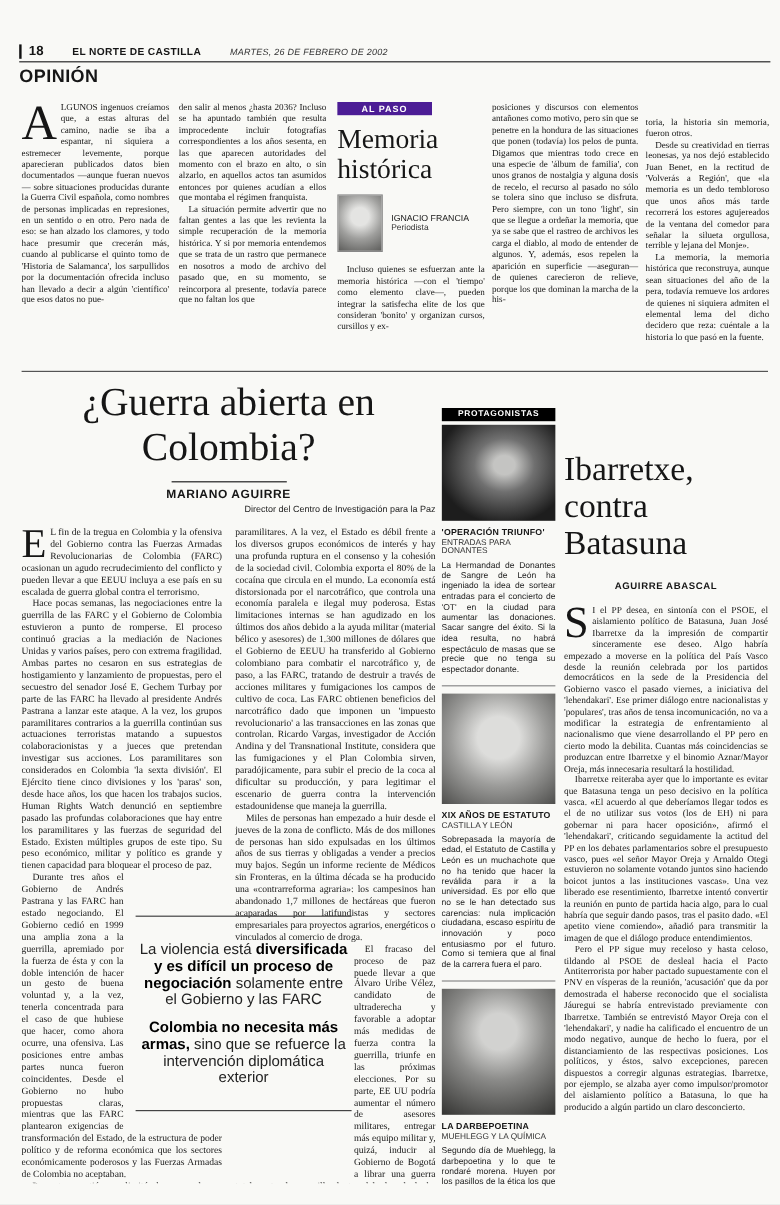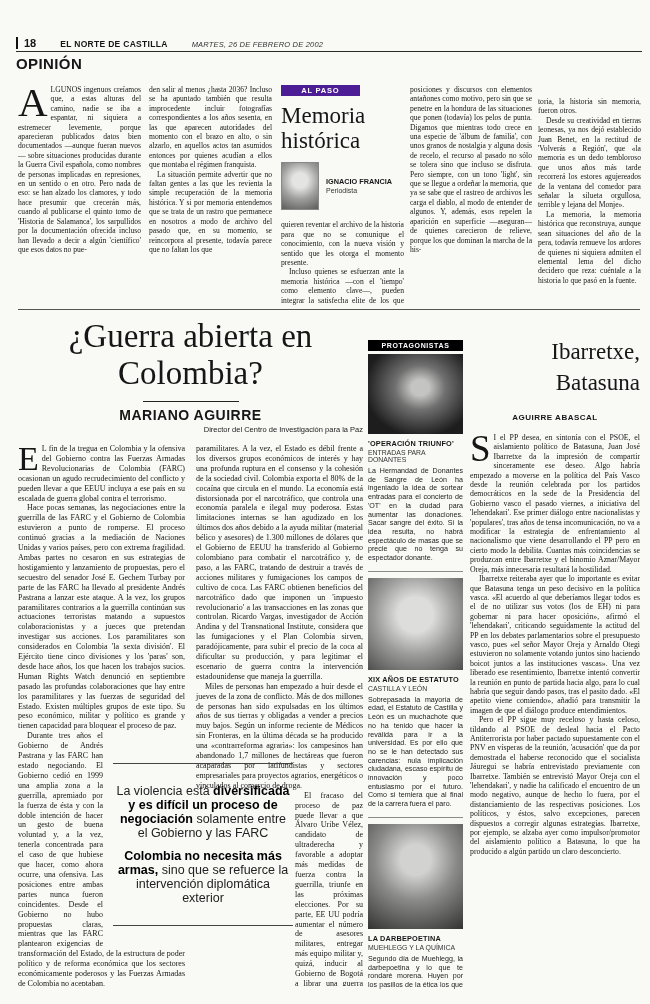--- a/index.html
+++ b/index.html
@@ -22,30 +22,30 @@
   .tcol p.nofirst{text-indent:0;}
   .dropcap-a{float:left;font-size:41px;line-height:33px;padding:1px 3px 0 0;font-weight:400;}
   .alpaso-kicker{background:#4c1d95;color:#fff;font-family:"Liberation Sans",sans-serif;
                  font-weight:bold;font-size:7.5px;letter-spacing:.8px;text-align:center;
                  width:64%;padding:1px 0;}
   .alpaso-title{font-size:23px;line-height:25px;margin-top:7px;text-align:left;}
   .alpaso-authorrow{display:flex;align-items:center;gap:7px;margin-top:9px;}
   .alpaso-photo{width:36px;height:46px;flex:0 0 auto;
       background:radial-gradient(circle at 50% 38%,#e4e4e2 0 22%,#9f9f9d 55%,#5c5c5a 100%);
       border:1px solid #888;}
-  .alpaso-author{font-family:"Liberation Sans",sans-serif;font-weight:bold;font-size:7.3px;line-height:9px;}
+  .alpaso-author{font-family:"Liberation Sans",sans-serif;font-weight:normal;font-size:7.3px;line-height:9px;}
   .alpaso-role{font-family:"Liberation Sans",sans-serif;font-size:7px;color:#333;}
   .alpaso-text{margin-top:10px;}
   .main-rule{position:absolute;left:18px;right:10px;top:309px;border-top:1px solid #555;}
   
   .colombia{position:absolute;left:18px;top:318px;width:345px;height:668px;overflow:hidden;}
   .col-headline{text-align:center;font-size:33px;line-height:37px;font-weight:400;}
   .byline-rule{width:96px;margin:9px auto 5px;border-top:1px solid #222;}
   .byline{text-align:center;font-family:"Liberation Sans",sans-serif;font-weight:bold;
-          font-size:14px;letter-spacing:.5px;}
+          font-size:10px;letter-spacing:.5px;}
   .byline-role{text-align:right;font-family:"Liberation Sans",sans-serif;font-size:7.5px;
                color:#222;margin-top:2px;}
   .col-body{margin-top:10px;display:flex;gap:11px;font-size:8px;line-height:9.9px;text-align:justify;}
   .col-body .bcol{width:167px;}
   .col-body p{margin:0;text-indent:9px;}
   .col-body p.nofirst{text-indent:0;}
   .dropcap-e{float:left;font-size:34px;line-height:28px;padding:1px 3px 0 0;}
   .qsp-r{float:right;width:78px;height:212px;margin-left:4px;}
   .qsp-l{float:left;width:95px;height:192px;margin-right:4px;}
   .pullquote{position:absolute;left:95px;top:445px;width:176px;text-align:center;
@@ -63,21 +63,21 @@
   .ph2{height:92px;background:radial-gradient(circle at 50% 40%,#dddddb 0 24%,#9c9c9a 55%,#4e4e4c 100%);}
   .ph3{height:105px;background:radial-gradient(circle at 50% 34%,#d2d2d0 0 18%,#8b8b89 48%,#333331 100%);}
   .prot-title{font-family:"Liberation Sans",sans-serif;font-weight:bold;font-size:7.3px;
               margin-top:5px;letter-spacing:.2px;}
   .prot-sub{font-family:"Liberation Sans",sans-serif;font-size:6.9px;color:#333;margin-top:1px;}
   .prot-text{font-family:"Liberation Sans",sans-serif;font-size:7.1px;line-height:8.7px;
              text-align:justify;margin-top:4px;color:#1b1b1b;}
   .prot-div{border-top:1px solid #8a8a8a;margin:8px 0 6px;}
   
   .ibar{position:absolute;left:470px;top:336px;width:170px;height:656px;overflow:hidden;}
-  .ibar-headline{text-align:right;font-size:23px;line-height:31px;font-weight:400;}
+  .ibar-headline{text-align:left;font-size:28px;line-height:31px;font-weight:400;margin-top:40px;}
   .ibar-byline{text-align:center;font-family:"Liberation Sans",sans-serif;font-weight:bold;
                font-size:8px;letter-spacing:.5px;margin:15px 0 11px;}
   .ibar-body{font-size:7.8px;line-height:9.4px;text-align:justify;}
   .ibar-body p{margin:0;text-indent:9px;}
   .ibar-body p.nofirst{text-indent:0;}
   .dropcap-s{float:left;font-size:37px;line-height:30px;padding:1px 3px 0 0;}
 </style>
 </head>
 <body>
 
@@ -102,21 +102,20 @@
     <div class="alpaso-kicker">AL PASO</div>
     <div class="alpaso-title">Memoria histórica</div>
     <div class="alpaso-authorrow">
       <div class="alpaso-photo"></div>
       <div>
         <div class="alpaso-author">IGNACIO FRANCIA</div>
         <div class="alpaso-role">Periodista</div>
       </div>
     </div>
     <div class="alpaso-text">
-      <p class="nofirst">quieren reventar el archivo de la historia para que no se comunique el conocimiento, con la nueva visión y sentido que les otorga el momento presente.</p>
       <p>Incluso quienes se esfuerzan ante la memoria histórica —con el 'tiempo' como elemento clave—, pueden integrar la satisfecha elite de los que consideran 'bonito' y organizan cursos, cursillos y ex-</p>
     </div>
   </div>
   <div class="tcol" style="left:410px;width:122px;">
     <p class="nofirst">posiciones y discursos con elementos antañones como motivo, pero sin que se penetre en la hondura de las situaciones que ponen (todavía) los pelos de punta. Digamos que mientras todo crece en una especie de 'álbum de familia', con unos granos de nostalgia y alguna dosis de recelo, el recurso al pasado no sólo se tolera sino que incluso se disfruta. Pero siempre, con un tono 'light', sin que se llegue a ordeñar la memoria, que ya se sabe que el rastreo de archivos les carga el diablo, al modo de entender de algunos. Y, además, esos repelen la aparición en superficie —aseguran— de quienes carecieron de relieve, porque los que dominan la marcha de la his-</p>
   </div>
   <div class="tcol" style="left:538px;width:103px;margin-top:12px;">
     <p class="nofirst">toria, la historia sin memoria, fueron otros.</p>
     <p>Desde su creatividad en tierras leonesas, ya nos dejó establecido Juan Benet, en la rectitud de 'Volverás a Región', que «la memoria es un dedo tembloroso que unos años más tarde recorrerá los estores agujereados de la ventana del comedor para señalar la silueta orgullosa, terrible y lejana del Monje».</p>
     <p>La memoria, la memoria histórica que reconstruya, aunque sean situaciones del año de la pera, todavía remueve los ardores de quienes ni siquiera admiten el elemental lema del dicho decidero que reza: cuéntale a la historia lo que pasó en la fuente.</p>
@@ -177,20 +176,21 @@
       <div class="prot-photo ph3"></div>
       <div class="prot-title">LA DARBEPOETINA</div>
       <div class="prot-sub">MUEHLEGG Y LA QUÍMICA</div>
       <div class="prot-text">Segundo día de Muehlegg, la darbepoetina y lo que te rondaré morena. Huyen por los pasillos de la ética los que apoyaron con fervor patrio al campeón de nombre extranjero, mientras el país hace un curso acelerado de química: ritmo cardíaco y medallas.</div>
     </div>
   </div>
 
   <div class="ibar">
     <div class="ibar-headline">
       <div>Ibarretxe,</div>
+      <div>contra</div>
       <div>Batasuna</div>
     </div>
     <div class="ibar-byline">AGUIRRE ABASCAL</div>
     <div class="ibar-body">
       <p class="nofirst"><span class="dropcap-s">S</span><span>I el PP desea, en sintonía con el PSOE, el aislamiento político de Batasuna, Juan José Ibarretxe da la impresión de compartir sinceramente ese deseo. Algo habría empezado a moverse en la política del País Vasco desde la reunión celebrada por los partidos democráticos en la sede de la Presidencia del Gobierno vasco el pasado viernes, a iniciativa del 'lehendakari'. Ese primer diálogo entre nacionalistas y 'populares', tras años de tensa incomunicación, no va a modificar la estrategia de enfrentamiento al nacionalismo que viene desarrollando el PP pero en cierto modo la debilita. Cuantas más coincidencias se produzcan entre Ibarretxe y el binomio Aznar/Mayor Oreja, más innecesaria resultará la hostilidad.</span></p>
       <p>Ibarretxe reiteraba ayer que lo importante es evitar que Batasuna tenga un peso decisivo en la política vasca. «El acuerdo al que deberíamos llegar todos es el de no utilizar sus votos (los de EH) ni para gobernar ni para hacer oposición», afirmó el 'lehendakari', criticando seguidamente la actitud del PP en los debates parlamentarios sobre el presupuesto vasco, pues «el señor Mayor Oreja y Arnaldo Otegi estuvieron no solamente votando juntos sino haciendo boicot juntos a las instituciones vascas». Una vez liberado ese resentimiento, Ibarretxe intentó convertir la reunión en punto de partida hacia algo, para lo cual habría que seguir dando pasos, tras el pasito dado. «El apetito viene comiendo», añadió para transmitir la imagen de que el diálogo produce entendimientos.</p>
       <p>Pero el PP sigue muy receloso y hasta celoso, tildando al PSOE de desleal hacia el Pacto Antiterrorista por haber pactado supuestamente con el PNV en vísperas de la reunión, 'acusación' que da por demostrada el haberse reconocido que el socialista Jáuregui se habría entrevistado previamente con Ibarretxe. También se entrevistó Mayor Oreja con el 'lehendakari', y nadie ha calificado el encuentro de un modo negativo, aunque de hecho lo fuera, por el distanciamiento de las respectivas posiciones. Los políticos, y éstos, salvo excepciones, parecen dispuestos a corregir algunas estrategias. Ibarretxe, por ejemplo, se alzaba ayer como impulsor/promotor del aislamiento político a Batasuna, lo que ha producido a algún partido un claro desconcierto.</p>
     </div>
   </div>
 

